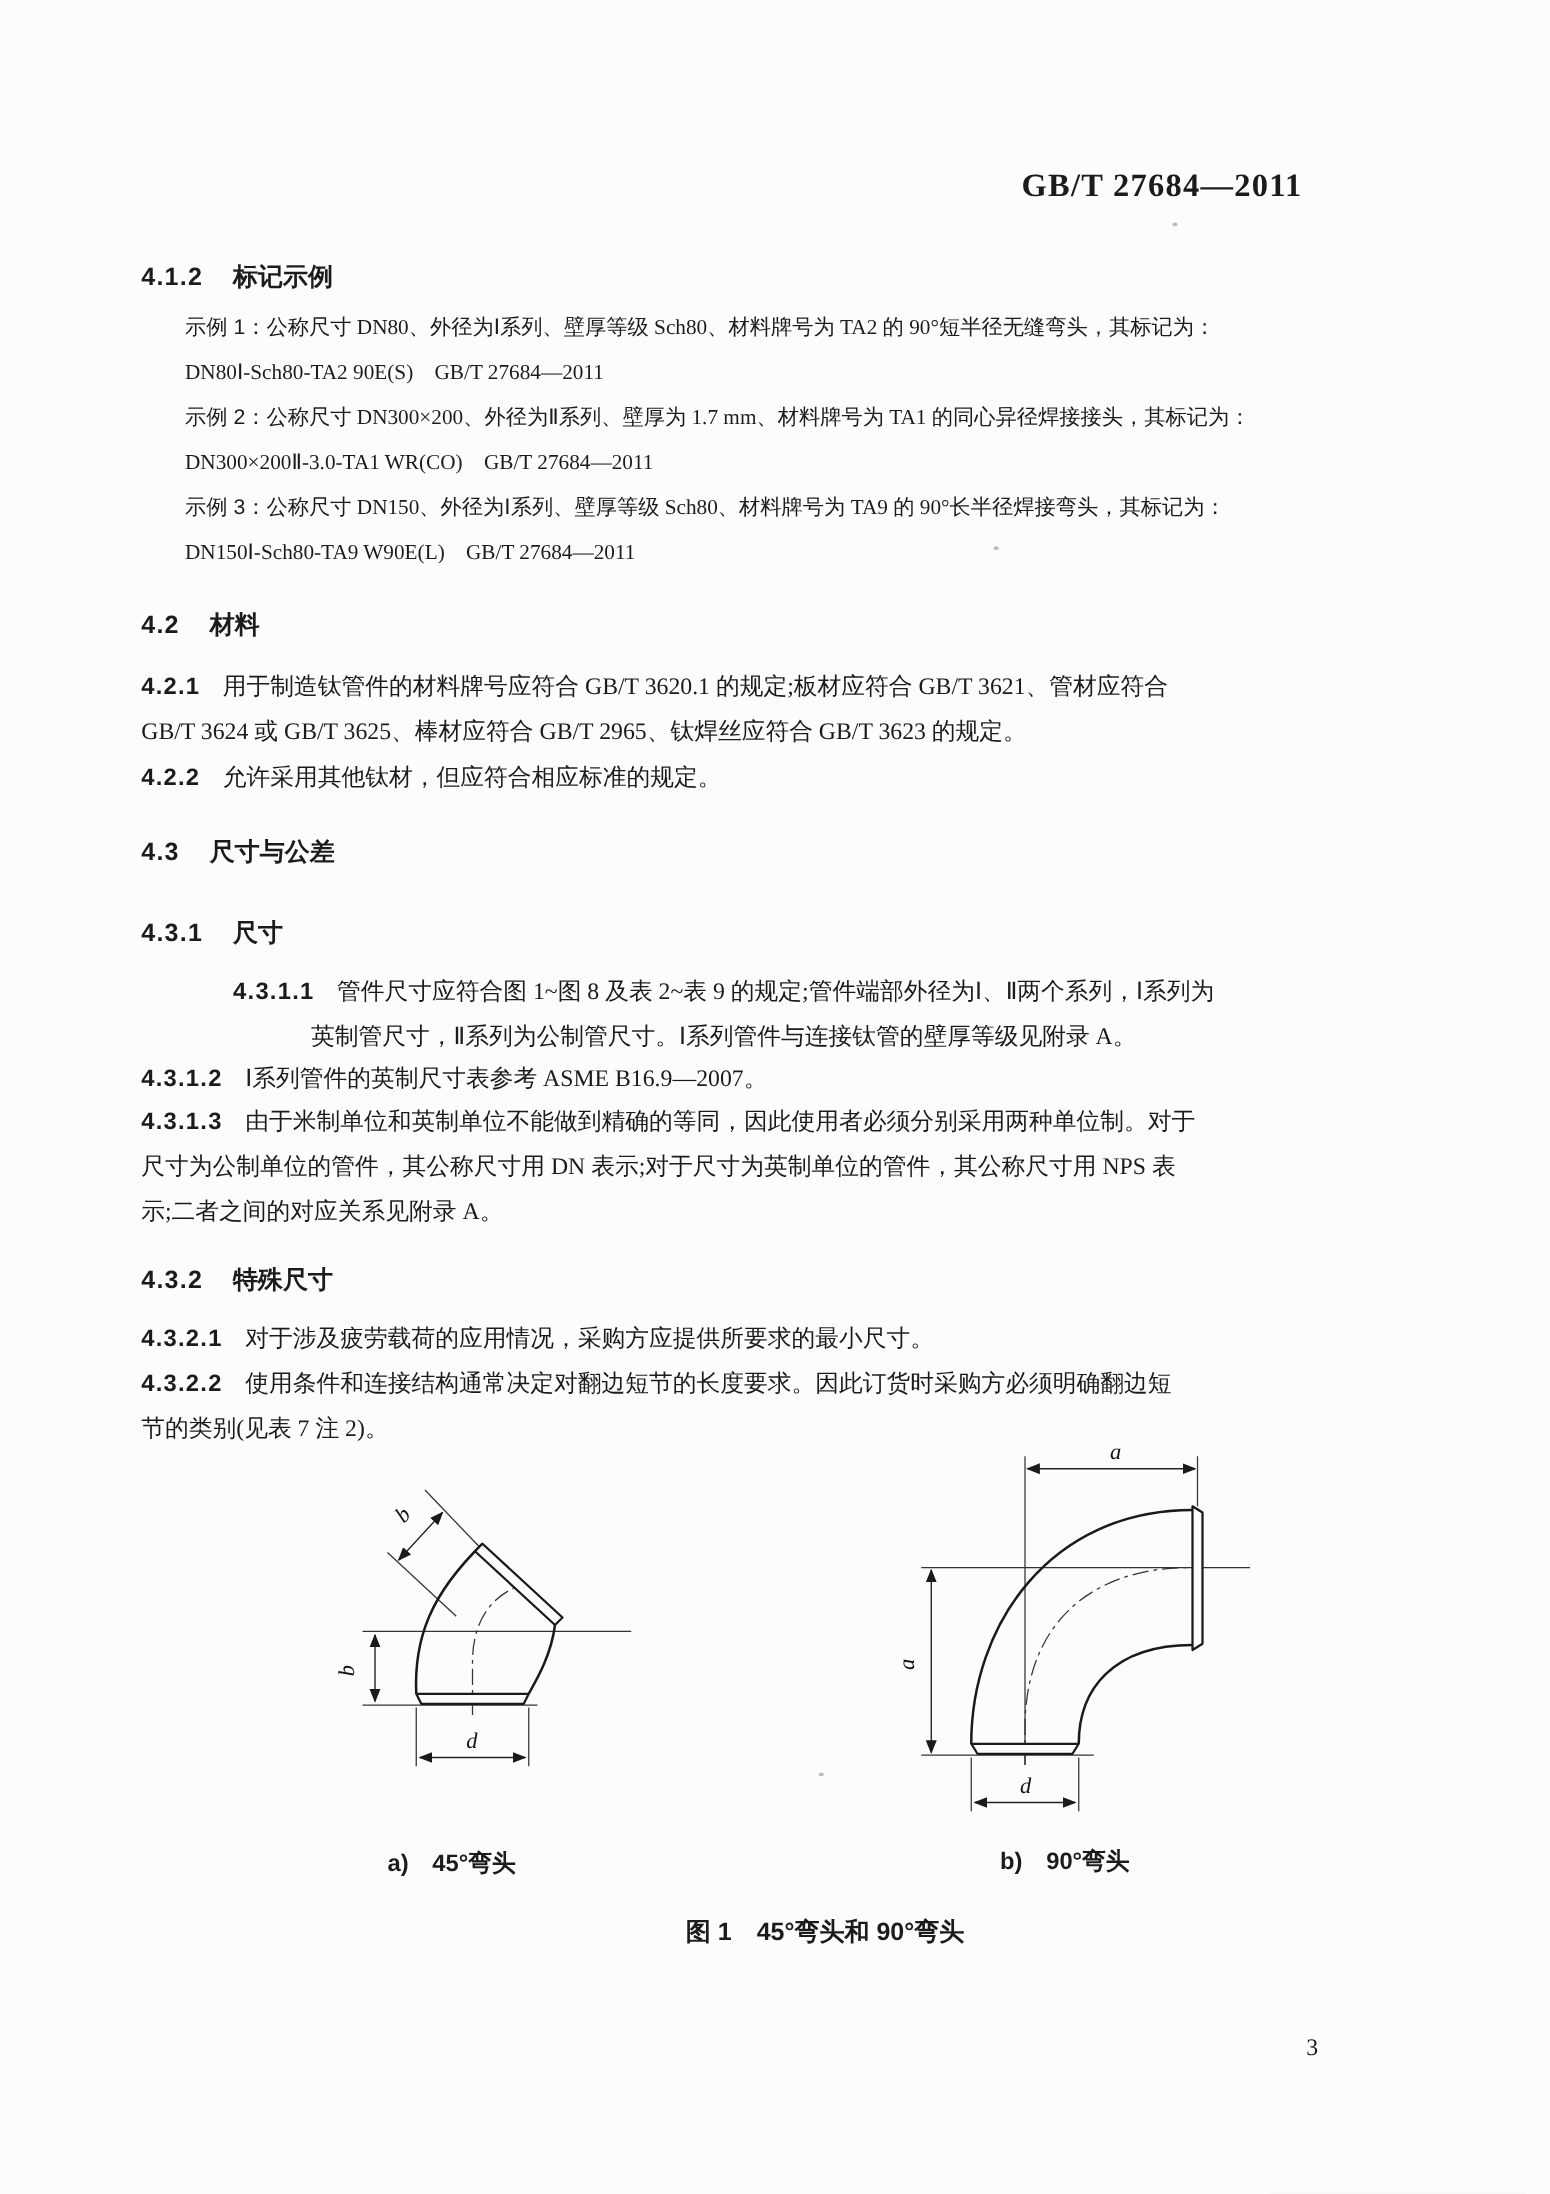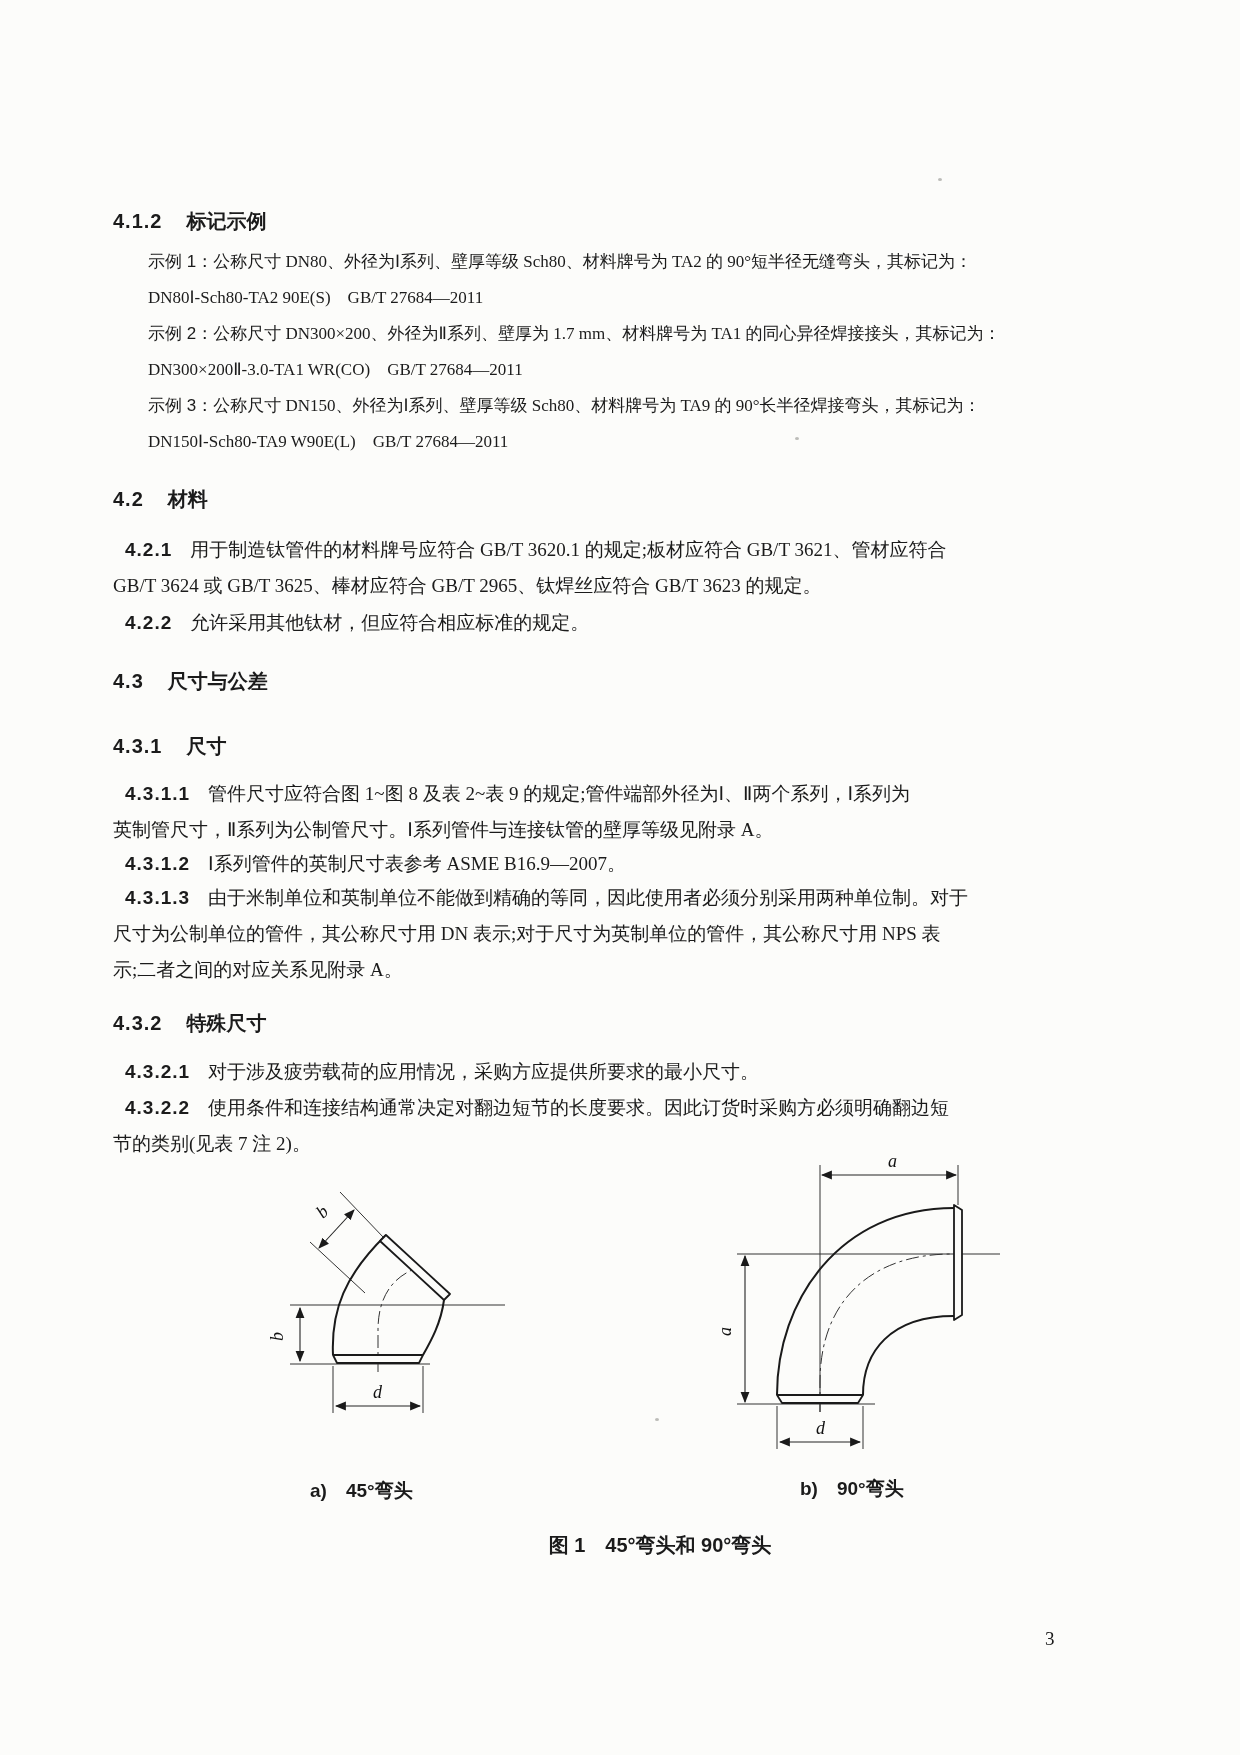--- a/index.html
+++ b/index.html
@@ -3,21 +3,21 @@
 <meta charset="utf-8">
 <style>
   html,body{margin:0;padding:0;background:#f0f0ed;}
   .page{position:relative;width:1240px;height:1755px;background:#fcfcfa;color:#1b1b1b;overflow:hidden;
         font-family:"Liberation Serif",serif;}
   .doc-header{position:absolute;top:134px;left:0;width:1042px;text-align:right;
         font:bold 26px "Liberation Serif",serif;letter-spacing:1px;}
   .heading{position:absolute;left:113px;font:bold 20px "Liberation Sans",sans-serif;white-space:nowrap;}
   .heading .hnum{margin-right:24px;letter-spacing:1px;}
   .para{position:absolute;left:113px;width:932px;font:19px/36px "Liberation Serif",serif;}
-  .para .pnum{font:bold 19px "Liberation Sans",sans-serif;margin-right:18px;letter-spacing:1px;margin-left:12px;}
+  .para .pnum{font:bold 19px "Liberation Sans",sans-serif;margin-right:18px;letter-spacing:1px;}
   .pline{white-space:nowrap;}
   .ex{position:absolute;left:148px;width:900px;font:17px/36px "Liberation Serif",serif;}
   .ex .pline{white-space:nowrap;}
   .ex-label{font-family:"Liberation Sans",sans-serif;font-weight:normal;}
   .fig-label{position:absolute;font:bold 19px "Liberation Sans",sans-serif;white-space:nowrap;}
   .fig-caption{position:absolute;top:1532px;left:0;width:1224px;text-align:center;
         font:bold 20px "Liberation Sans",sans-serif;padding-left:48px;}
   .page-num{position:absolute;top:1628px;left:1045px;font:19px "Liberation Serif",serif;}
   svg{position:absolute;overflow:visible;}
   .fig-a{left:215px;top:1095px;}
@@ -28,20 +28,21 @@
   .dim{stroke:#222;stroke-width:1.1;}
   .center{fill:none;stroke:#333;stroke-width:1;stroke-dasharray:13 4 3 4;}
   .dimlabel{font:italic 18px "Liberation Serif",serif;fill:#111;}
   .speck{position:absolute;background:#9a9a95;border-radius:50%;opacity:.65;}
 </style>
 </head>
 <body>
 
 <div class="page">
 
+  <div class="doc-header">GB/T 27684—2011</div>
 
   <div class="heading" style="top:208px;">
     <span class="hnum">4.1.2</span><span>标记示例</span>
   </div>
 
   <div class="ex" style="top:244px;">
     <div class="pline"><span class="ex-label">示例 1：</span><span>公称尺寸 DN80、外径为Ⅰ系列、壁厚等级 Sch80、材料牌号为 TA2 的 90°短半径无缝弯头，其标记为：</span></div>
     <div class="pline">DN80Ⅰ-Sch80-TA2 90E(S)　GB/T 27684—2011</div>
     <div class="pline"><span class="ex-label">示例 2：</span><span>公称尺寸 DN300×200、外径为Ⅱ系列、壁厚为 1.7 mm、材料牌号为 TA1 的同心异径焊接接头，其标记为：</span></div>
     <div class="pline">DN300×200Ⅱ-3.0-TA1 WR(CO)　GB/T 27684—2011</div>
@@ -63,21 +64,21 @@
   </div>
 
   <div class="heading" style="top:668px;">
     <span class="hnum">4.3</span><span>尺寸与公差</span>
   </div>
 
   <div class="heading" style="top:733px;">
     <span class="hnum">4.3.1</span><span>尺寸</span>
   </div>
 
-  <div class="para" style="top:776px;">
+  <div class="para" style="top:776px;text-align:center;">
     <div class="pline"><span class="pnum">4.3.1.1</span><span>管件尺寸应符合图 1~图 8 及表 2~表 9 的规定;管件端部外径为Ⅰ、Ⅱ两个系列，Ⅰ系列为</span></div>
     <div class="pline">英制管尺寸，Ⅱ系列为公制管尺寸。Ⅰ系列管件与连接钛管的壁厚等级见附录 A。</div>
   </div>
 
   <div class="para" style="top:846px;">
     <div class="pline"><span class="pnum">4.3.1.2</span><span>Ⅰ系列管件的英制尺寸表参考 ASME B16.9—2007。</span></div>
   </div>
 
   <div class="para" style="top:880px;">
     <div class="pline"><span class="pnum">4.3.1.3</span><span>由于米制单位和英制单位不能做到精确的等同，因此使用者必须分别采用两种单位制。对于</span></div>

